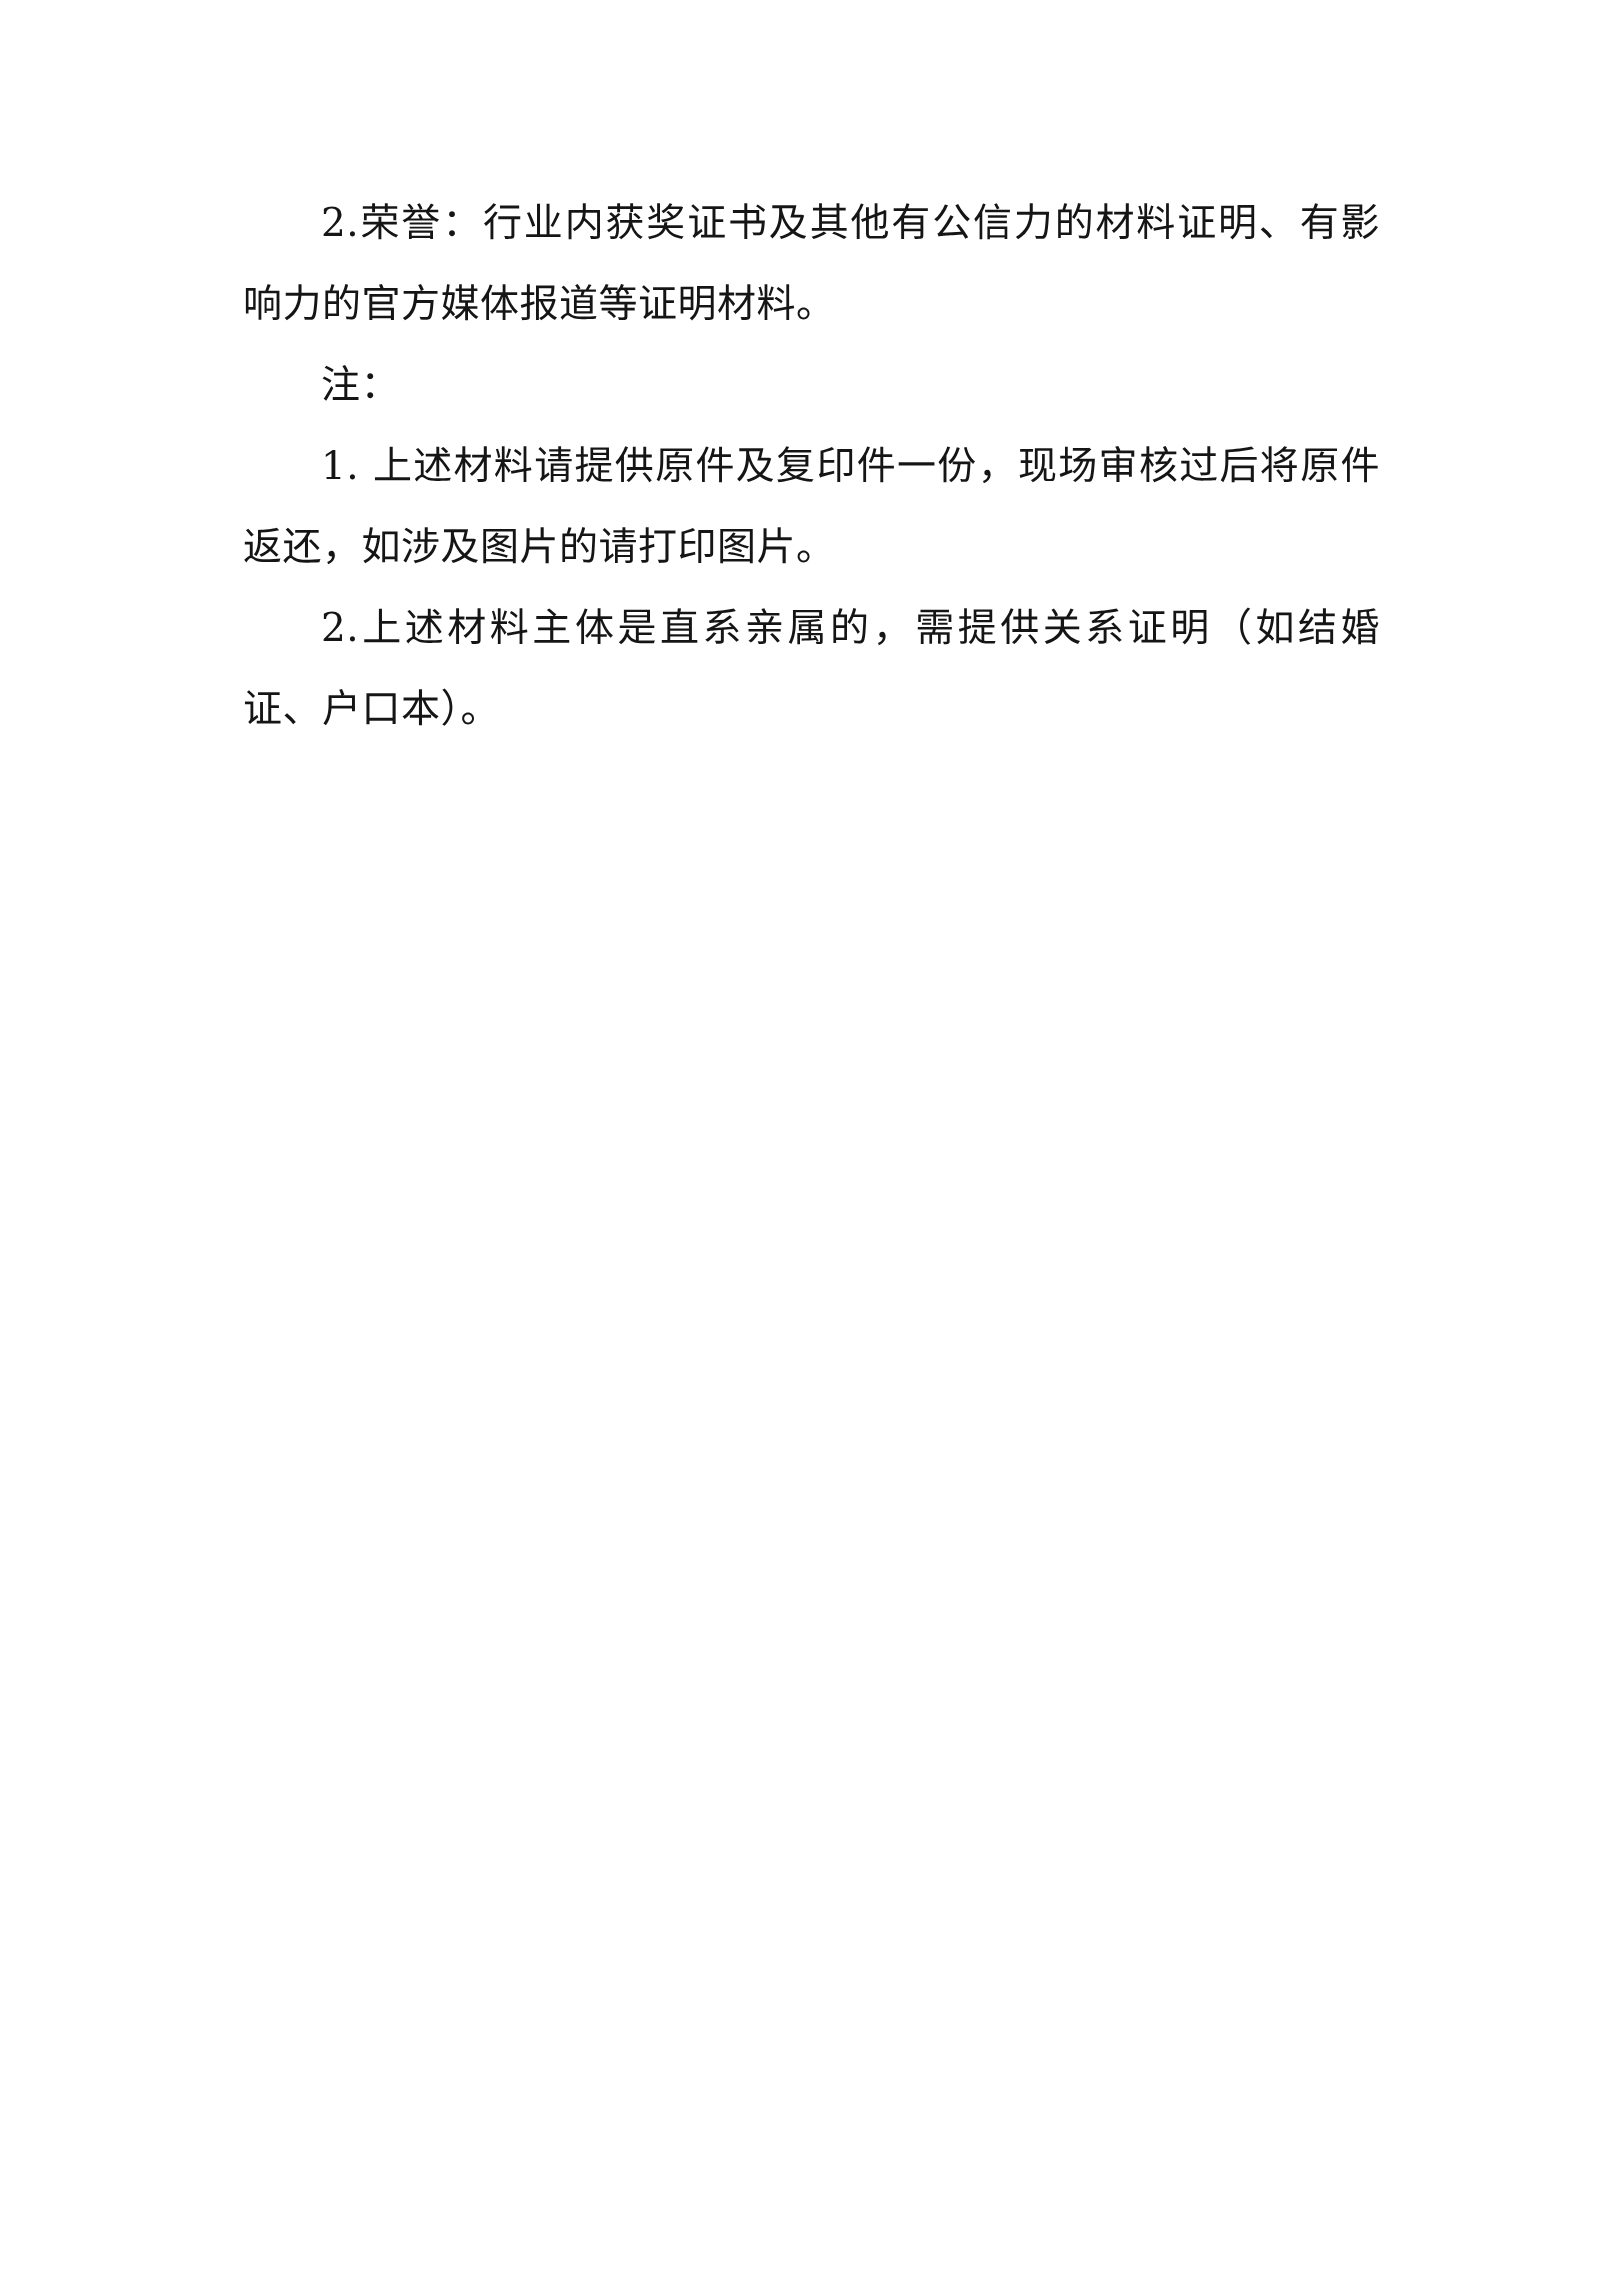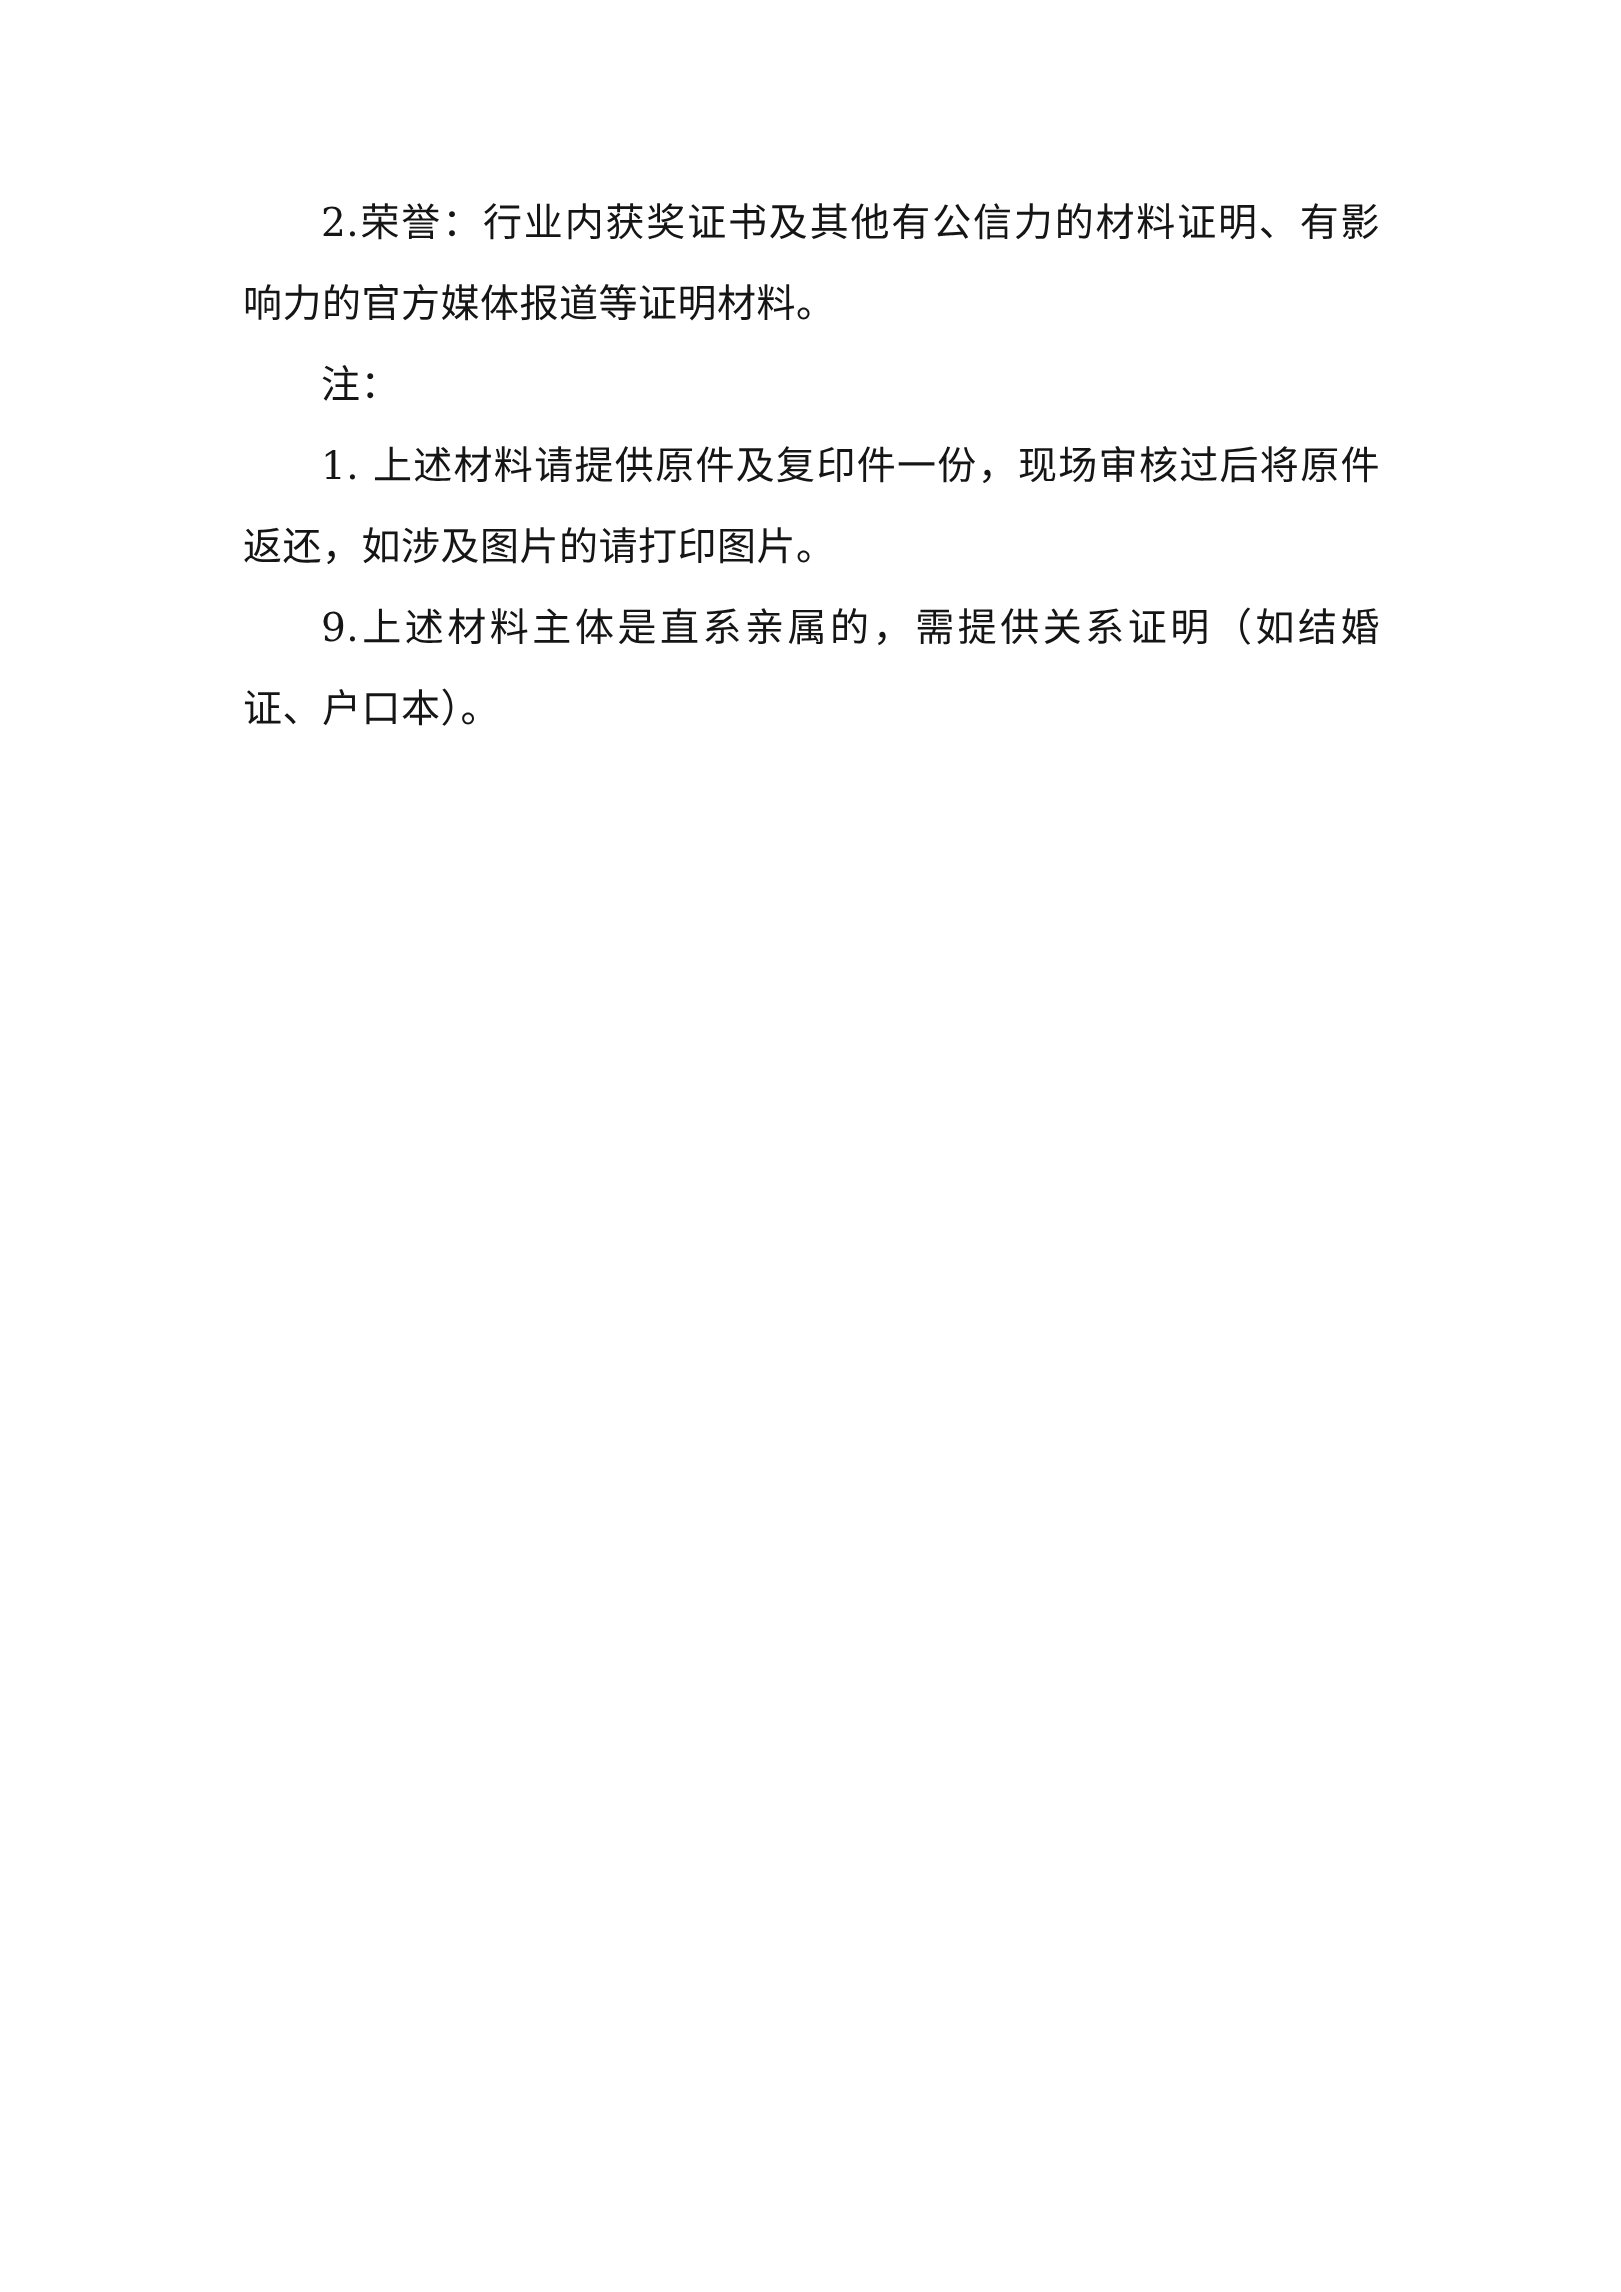--- a/index.html
+++ b/index.html
@@ -54,17 +54,17 @@
 
 <div class="page">
   <div class="content">
 
     <p class="para indent">2.荣誉：行业内获奖证书及其他有公信力的材料证明、有影响力的官方媒体报道等证明材料。</p>
 
     <p class="para indent">注：</p>
 
     <p class="para indent">1. 上述材料请提供原件及复印件一份，现场审核过后将原件返还，如涉及图片的请打印图片。</p>
 
-    <p class="para indent">9.上述材料主体是直系亲属的，需提供关系证明（如结婚证、户口本）。</p>
+    <p class="para indent">2.上述材料主体是直系亲属的，需提供关系证明（如结婚证、户口本）。</p>
 
   </div>
 </div>
 
 
 </body></html>

